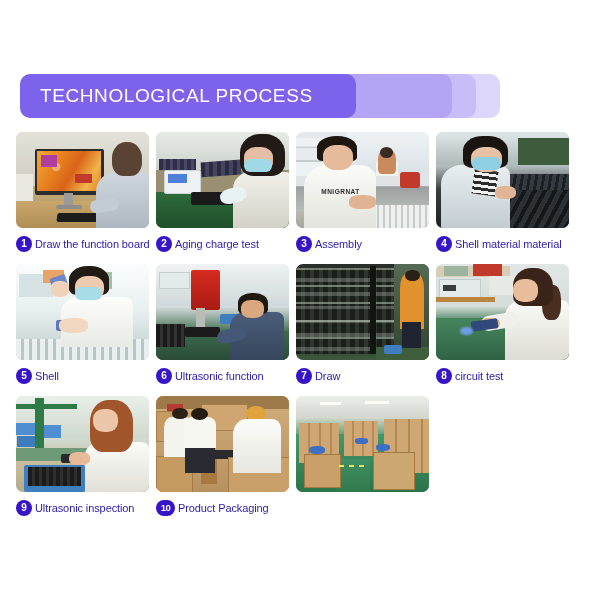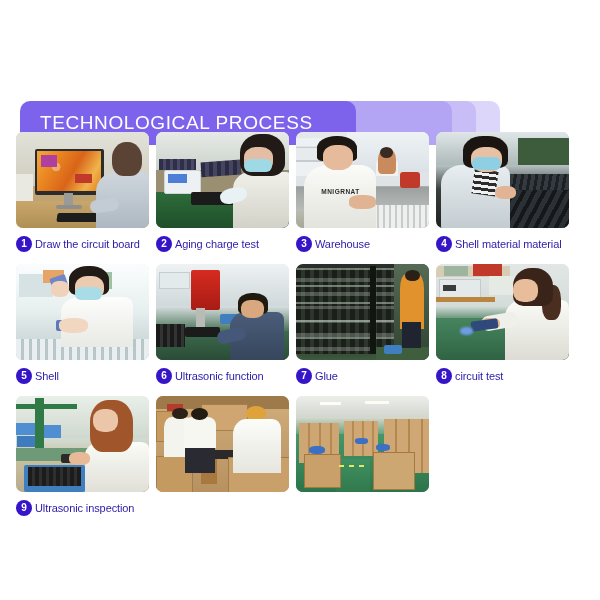--- a/index.html
+++ b/index.html
@@ -20,21 +20,20 @@
     background: #ffffff;
   }
 
   
   .banner {
     position: absolute;
     left: 20px;
     top: 74px;
     width: 480px;
     height: 44px;
-    margin-top: 27px;
   }
   .banner-blob {
     position: absolute;
     top: 0;
     height: 44px;
     border-radius: 10px;
   }
   .blob4 { left: 336px; width: 144px; background: #ddd6fb; }
   .blob3 { left: 312px; width: 144px; background: #c9bdf7; }
   .blob2 { left: 288px; width: 144px; background: #b4a4f4; }
@@ -345,21 +344,21 @@
               <div class="blk p1-stand"></div>
             <div class="blk p1-base"></div>
               <div class="blk p1-kb"></div>
               <div class="blk p1-body"></div>
             <div class="blk p1-arm"></div>
               <div class="blk p1-head"></div>
           </div>
         </div>
         <div class="caption">
           <div class="badge">1</div>
-          <div class="cap-label">Draw the circuit board</div>
+          <div class="cap-label">Draw the function board</div>
         </div>
       </div>
 
       <div class="cell">
         <div class="photo">
           <div class="frame">
             <div class="blk p2-bg"></div>
               <div class="blk p2-top"></div>
               <div class="blk p2-bench"></div>
             <div class="blk p2-green"></div>
@@ -395,21 +394,21 @@
               <div class="blk p3-tray"></div>
             <div class="blk p3-shirt"></div>
               <div class="blk p3-hair"></div>
               <div class="blk p3-face"></div>
             <div class="blk p3-hands"></div>
             <div class="blk p3-logo">MNIGRNAT</div>
           </div>
         </div>
         <div class="caption">
           <div class="badge">3</div>
-          <div class="cap-label">Warehouse</div>
+          <div class="cap-label">Assembly</div>
         </div>
       </div>
 
       <div class="cell">
         <div class="photo">
           <div class="frame">
             <div class="blk p4-bg"></div>
               <div class="blk p4-back"></div>
               <div class="blk p4-gr"></div>
             <div class="blk p4-pile2"></div>
@@ -492,21 +491,21 @@
               <div class="blk p7-post"></div>
               <div class="blk p7-floor"></div>
             <div class="blk p7-pers"></div>
               <div class="blk p7-head"></div>
               <div class="blk p7-legs"></div>
             <div class="blk p7-box"></div>
           </div>
         </div>
         <div class="caption">
           <div class="badge">7</div>
-          <div class="cap-label">Glue</div>
+          <div class="cap-label">Draw</div>
         </div>
       </div>
 
       <div class="cell">
         <div class="photo">
           <div class="frame">
             <div class="blk p8-bg"></div>
               <div class="blk p8-shelf"></div>
               <div class="blk p8-crate"></div>
             <div class="blk p8-crate2"></div>
@@ -577,20 +576,24 @@
               <div class="blk p10-stool"></div>
             <div class="blk p10-p1"></div>
               <div class="blk p10-p1h"></div>
               <div class="blk p10-p2b"></div>
             <div class="blk p10-p2"></div>
               <div class="blk p10-p2h"></div>
               <div class="blk p10-p3"></div>
             <div class="blk p10-p3h"></div>
           </div>
         </div>
+        <div class="caption">
+          <div class="badge wide">10</div>
+          <div class="cap-label">Product Packaging</div>
+        </div>
       </div>
 
       <div class="cell">
         <div class="photo">
           <div class="frame">
             <div class="blk p11-bg"></div>
               <div class="blk p11-ceil"></div>
               <div class="blk p11-lt1"></div>
             <div class="blk p11-lt2"></div>
               <div class="blk p11-floor"></div>

